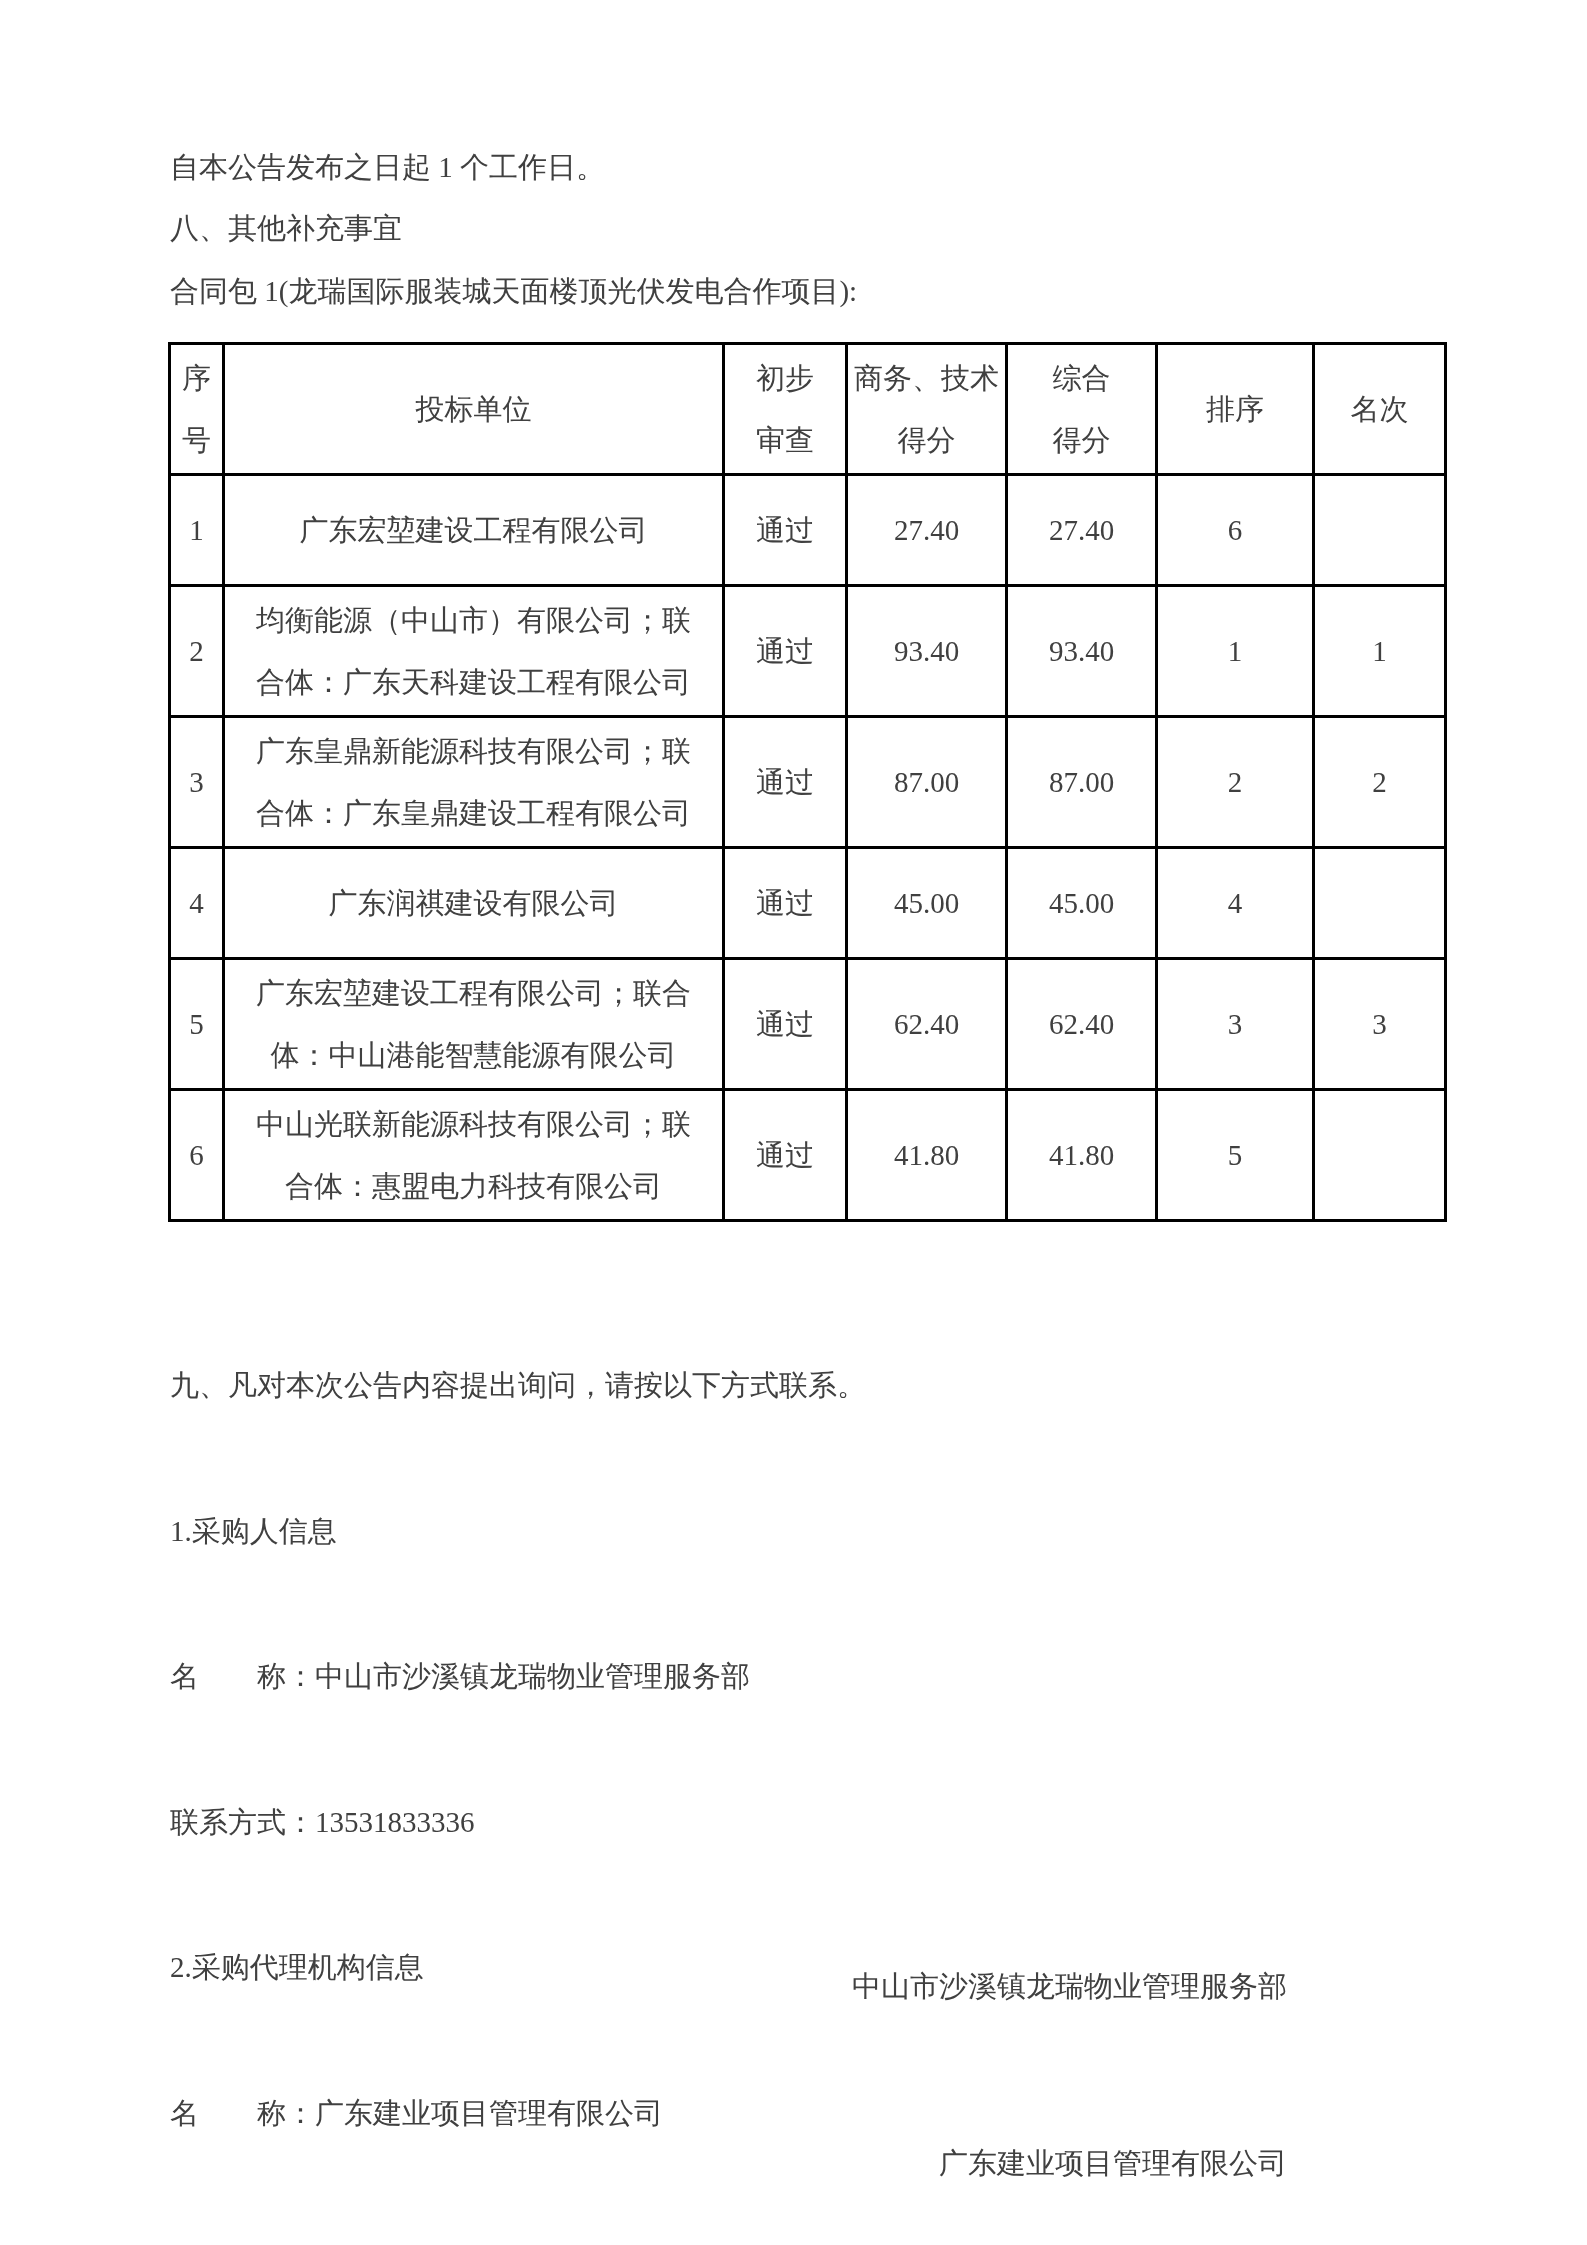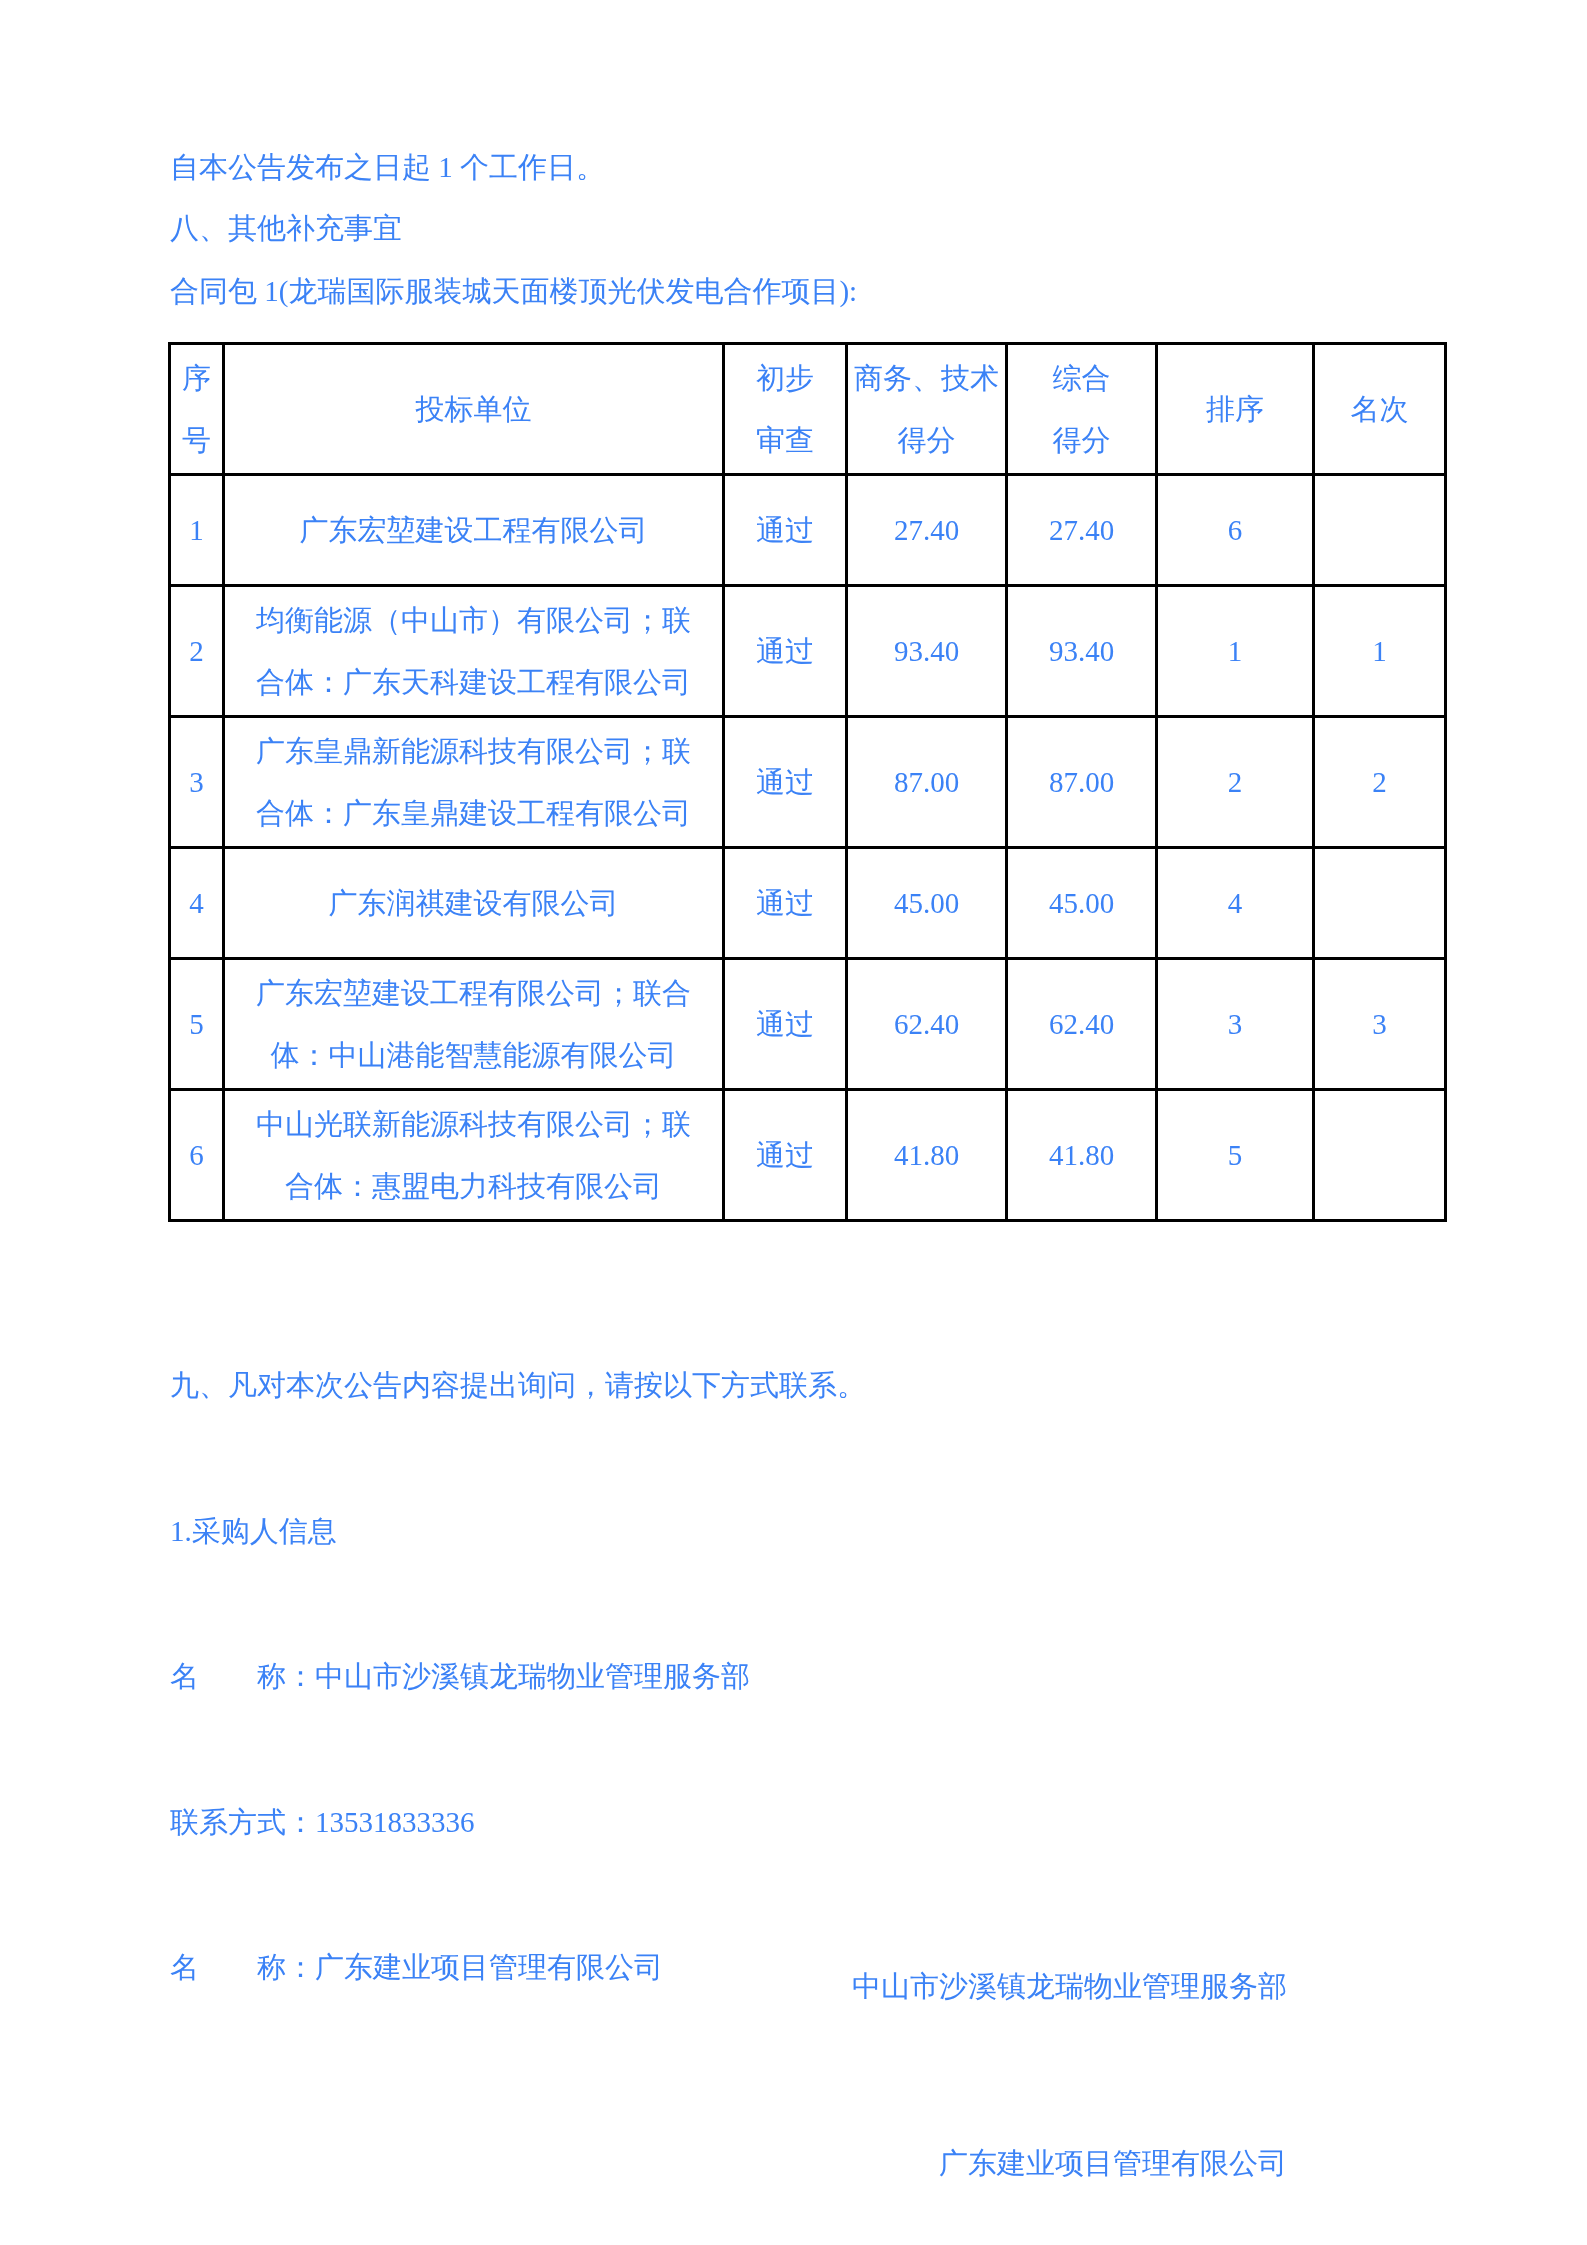--- a/index.html
+++ b/index.html
@@ -2,21 +2,21 @@
 <html><head>
 <meta charset="utf-8">
 <style>
   * { margin: 0; padding: 0; box-sizing: border-box; }
   html, body { background: #ffffff; }
   .page {
     position: relative;
     width: 1587px;
     height: 2245px;
     background: #ffffff;
-    color: #3b82f6;
+    color: #404040;
     font-family: "Liberation Serif", "DejaVu Serif", serif;
     font-size: 29px;
     overflow: hidden;
   }
   .line {
     position: absolute;
     left: 170px;
     white-space: pre-wrap;
   }
   .intro   { top: 148px; }
@@ -167,20 +167,21 @@
           <td class="cell-place"></td>
         </tr>
       </tbody>
   </table>
 
   <div class="contact">
     <p>九、凡对本次公告内容提出询问，请按以下方式联系。</p>
     <p>1.采购人信息</p>
     <p>名　　称：中山市沙溪镇龙瑞物业管理服务部</p>
     <p>联系方式：13531833336</p>
+    <p>2.采购代理机构信息</p>
     <p>名　　称：广东建业项目管理有限公司</p>
     
     
     
     
     
   </div>
 
   <div class="footer">
     <p>中山市沙溪镇龙瑞物业管理服务部</p>

